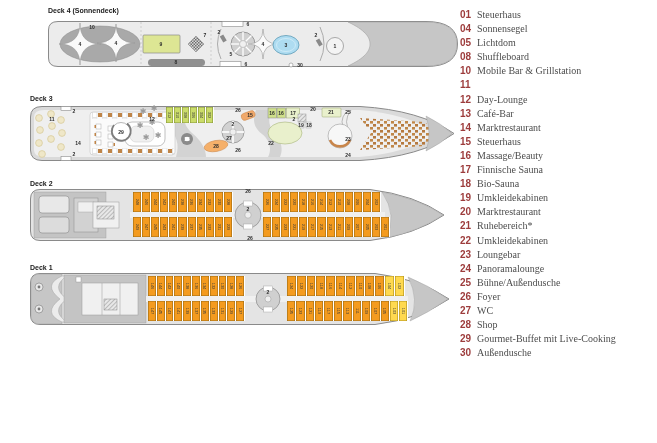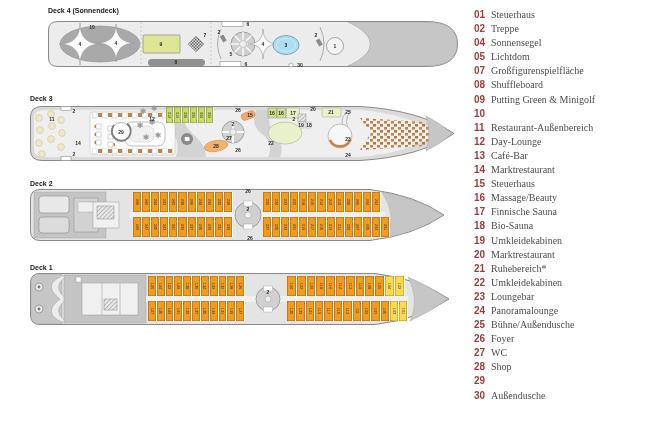--- a/index.html
+++ b/index.html
@@ -11,21 +11,21 @@
   .mk{position:absolute;transform:translate(-50%,-50%);font-size:5px;font-weight:bold;
       color:#2b2b2b;line-height:1;white-space:nowrap;z-index:5;}
   .mk-light{color:#ffffff;}
   .flake{position:absolute;transform:translate(-50%,-50%);font-size:8px;color:#9a9a9a;line-height:1;z-index:4;}
   .cabin-strip{position:absolute;display:flex;z-index:3;}
   .cab{flex:1;position:relative;display:flex;align-items:center;justify-content:center;
        border-right:1px solid #fff;box-shadow:inset 0 0 0 0.6px #9d6d14;background:#F49B1F;}
   .cab-yellow{background:#FFD94F;box-shadow:inset 0 0 0 0.6px #b2921b;}
   .cab-green{background:#CBDC6A;box-shadow:inset 0 0 0 0.6px #88973a;}
   .cabnum{font-size:4px;color:#3a3a3a;transform:rotate(90deg);line-height:1;}
-  .legend{position:absolute;left:474px;top:8px;width:180px;list-style:none;margin:0;padding:0;}
+  .legend{position:absolute;left:460px;top:8px;width:180px;list-style:none;margin:0;padding:0;}
   .legend-item{display:flex;align-items:baseline;height:14.1px;line-height:14.1px;font-size:10px;}
   .legend-num{color:#9D3C3C;font-weight:bold;flex:0 0 17px;}
   .legend-label{color:#4d4d4d;white-space:nowrap;font-family:Liberation Serif, serif;}
 </style>
 </head>
 <body>
 
 <div class="canvas">
 
   <svg width="0" height="0" style="position:absolute">
@@ -578,49 +578,37 @@
       </div>
     <span class="mk" style="left:238px;top:19px">2</span>
   </div>
 
   <ol class="legend">
       <li class="legend-item">
         <span class="legend-num">01</span>
         <span class="legend-label">Steuerhaus</span>
       </li>
       <li class="legend-item">
-        <span class="legend-num">02</span>
-        <span class="legend-label">Treppe</span>
-      </li>
-      <li class="legend-item">
         <span class="legend-num">04</span>
         <span class="legend-label">Sonnensegel</span>
       </li>
       <li class="legend-item">
         <span class="legend-num">05</span>
         <span class="legend-label">Lichtdom</span>
       </li>
       <li class="legend-item">
-        <span class="legend-num">07</span>
-        <span class="legend-label">Großfigurenspielfläche</span>
-      </li>
-      <li class="legend-item">
         <span class="legend-num">08</span>
         <span class="legend-label">Shuffleboard</span>
       </li>
       <li class="legend-item">
-        <span class="legend-num">09</span>
-        <span class="legend-label">Putting Green &amp; Minigolf</span>
-      </li>
-      <li class="legend-item">
         <span class="legend-num">10</span>
+        <span class="legend-label">Mobile Bar &amp; Grillstation</span>
       </li>
       <li class="legend-item">
         <span class="legend-num">11</span>
-        <span class="legend-label">Restaurant-Außenbereich</span>
       </li>
       <li class="legend-item">
         <span class="legend-num">12</span>
         <span class="legend-label">Day-Lounge</span>
       </li>
       <li class="legend-item">
         <span class="legend-num">13</span>
         <span class="legend-label">Café-Bar</span>
       </li>
       <li class="legend-item">
@@ -678,20 +666,21 @@
       <li class="legend-item">
         <span class="legend-num">27</span>
         <span class="legend-label">WC</span>
       </li>
       <li class="legend-item">
         <span class="legend-num">28</span>
         <span class="legend-label">Shop</span>
       </li>
       <li class="legend-item">
         <span class="legend-num">29</span>
+        <span class="legend-label">Gourmet-Buffet mit Live-Cooking</span>
       </li>
       <li class="legend-item">
         <span class="legend-num">30</span>
         <span class="legend-label">Außendusche</span>
       </li>
     </ol>
 
 </div>
 
 </body></html>

